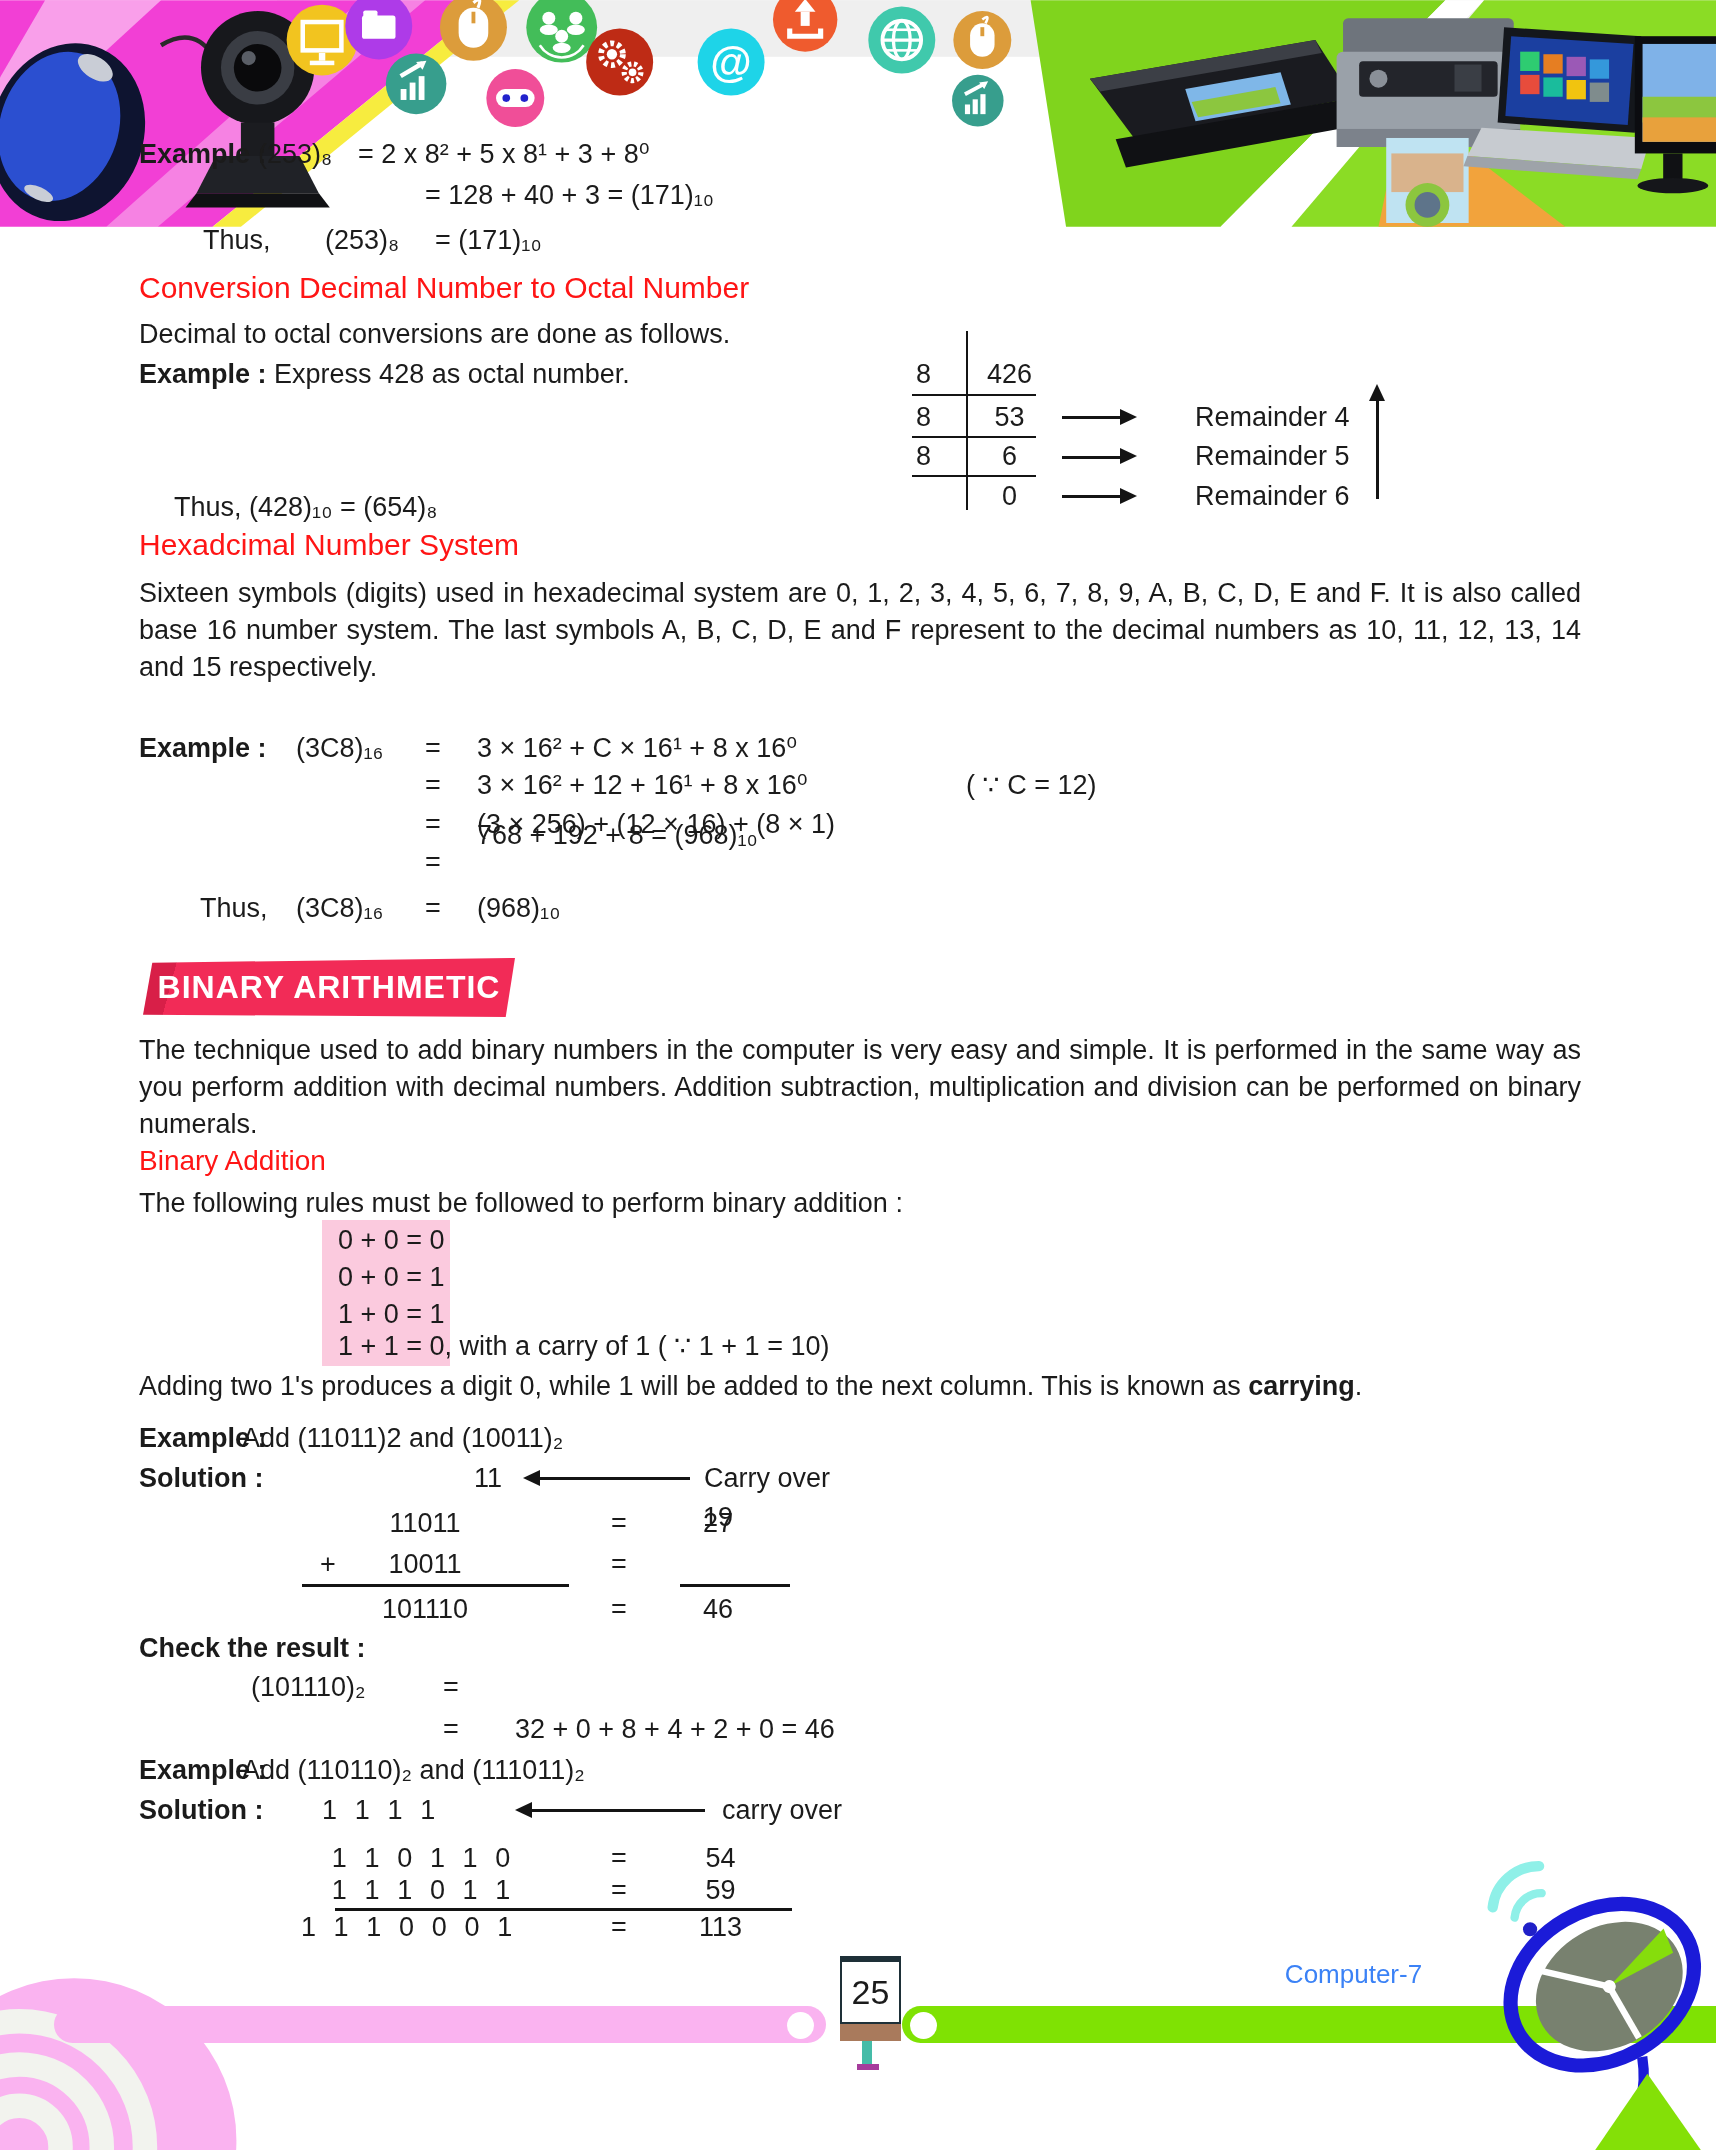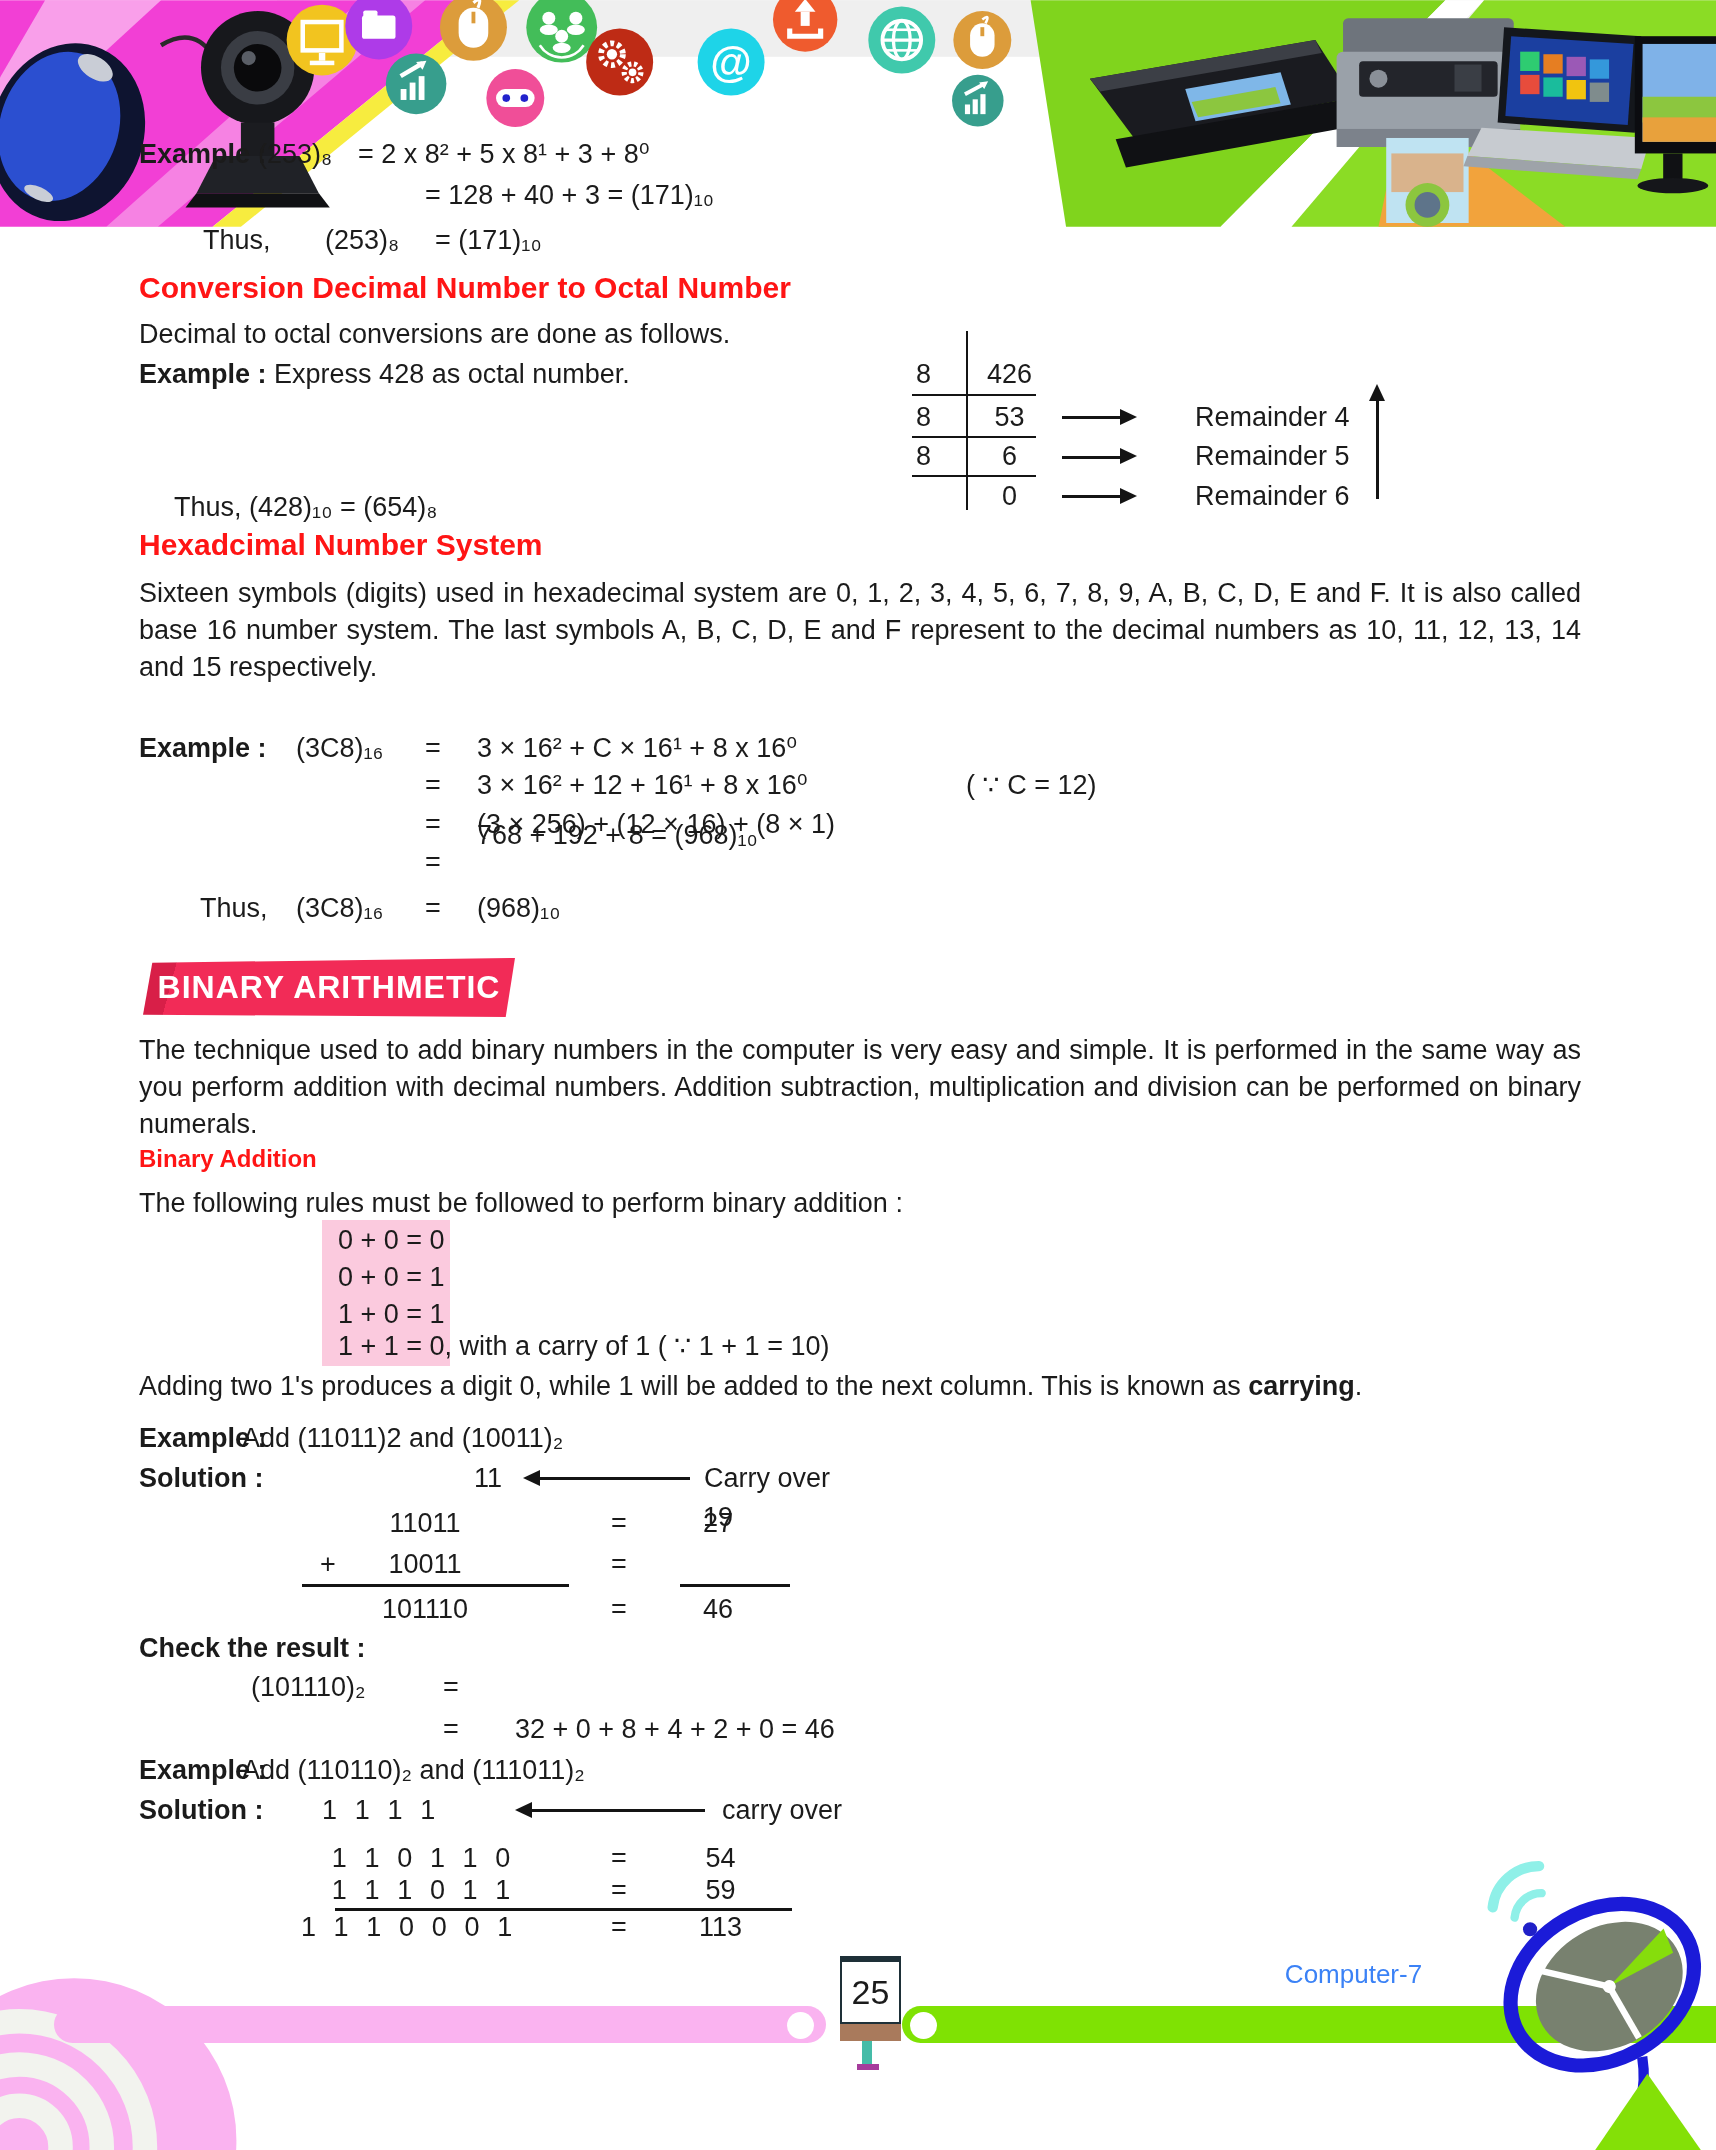--- a/index.html
+++ b/index.html
@@ -1,21 +1,21 @@
 <!DOCTYPE html>
 <html style="font-size:10.3px"><head>
 <meta charset="utf-8">
 <style>
   body{margin:0}
   .page{position:relative;width:1716px;height:2151px;background:#fff;overflow:hidden;
         font-family:"Liberation Sans","DejaVu Sans",sans-serif;color:#1b1b1b}
   svg text{font-family:"Liberation Sans","DejaVu Sans",sans-serif}
   .t{position:absolute;white-space:nowrap;font-size:27px;line-height:1}
   .b{font-weight:700}
-  .h{position:absolute;white-space:nowrap;font-size:30px;font-weight:700;color:#FF1515;line-height:1}
+  .h{position:absolute;white-space:nowrap;font-size:30px;font-weight:400;color:#FF1515;line-height:1}
   .para{position:absolute;left:139px;width:1442px;font-size:27px;line-height:37px;text-align:justify}
   .num{position:absolute;font-size:27px;line-height:1;text-align:center;white-space:nowrap}
   .c{position:absolute;font-size:27px;line-height:1;text-align:center;white-space:nowrap}
   .ln{position:absolute;background:#141414}
   .ah-l{position:absolute;width:0;height:0;border-top:8.4px solid transparent;border-bottom:8.4px solid transparent;border-right:17px solid #141414}
   .ah-r{position:absolute;width:0;height:0;border-top:8.4px solid transparent;border-bottom:8.4px solid transparent;border-left:17px solid #141414}
   .ah-u{position:absolute;width:0;height:0;border-left:8.4px solid transparent;border-right:8.4px solid transparent;border-bottom:17px solid #141414}
   .hl{position:absolute;background:#FBCADE}
   .gap{letter-spacing:1.9px;word-spacing:6.4px}
   .banner{position:absolute;left:143px;top:958px;width:372px;height:59px;
@@ -250,21 +250,21 @@
   <div class="t" style="left:477px;top:811px">(3 × 256) + (12 × 16) + (8 × 1)</div>
   <div class="t" style="left:425px;top:849px">=</div>
   <div class="t" style="left:477px;top:822px">768 + 192 + 8 = (968)₁₀</div>
   <div class="t" style="left:200px;top:895px">Thus,</div>
   <div class="t" style="left:296px;top:895px">(3C8)₁₆</div>
   <div class="t" style="left:425px;top:895px">=</div>
   <div class="t" style="left:477px;top:895px">(968)₁₀</div>
 
   <div class="banner">BINARY ARITHMETIC</div>
   <div class="para" style="top:1032px">The technique used to add binary numbers in the computer is very easy and simple. It is performed in the same way as you perform addition with decimal numbers. Addition subtraction, multiplication and division can be performed on binary numerals.</div>
-  <div class="h" style="left:139px;top:1147px;font-size:24px">Binary Addition</div>
+  <div class="h" style="left:139px;top:1147px;font-size:28px">Binary Addition</div>
   <div class="t" style="left:139px;top:1190px">The following rules must be followed to perform binary addition :</div>
 
   <div class="hl" style="left:322px;top:1220px;width:128px;height:146px"></div>
   <div class="t" style="left:338px;top:1227px">
     <span>0 + 0 = 0</span><span></span>
   </div>
   <div class="t" style="left:338px;top:1264px">
     <span>0 + 0 = 1</span><span></span>
   </div>
   <div class="t" style="left:338px;top:1301px">

